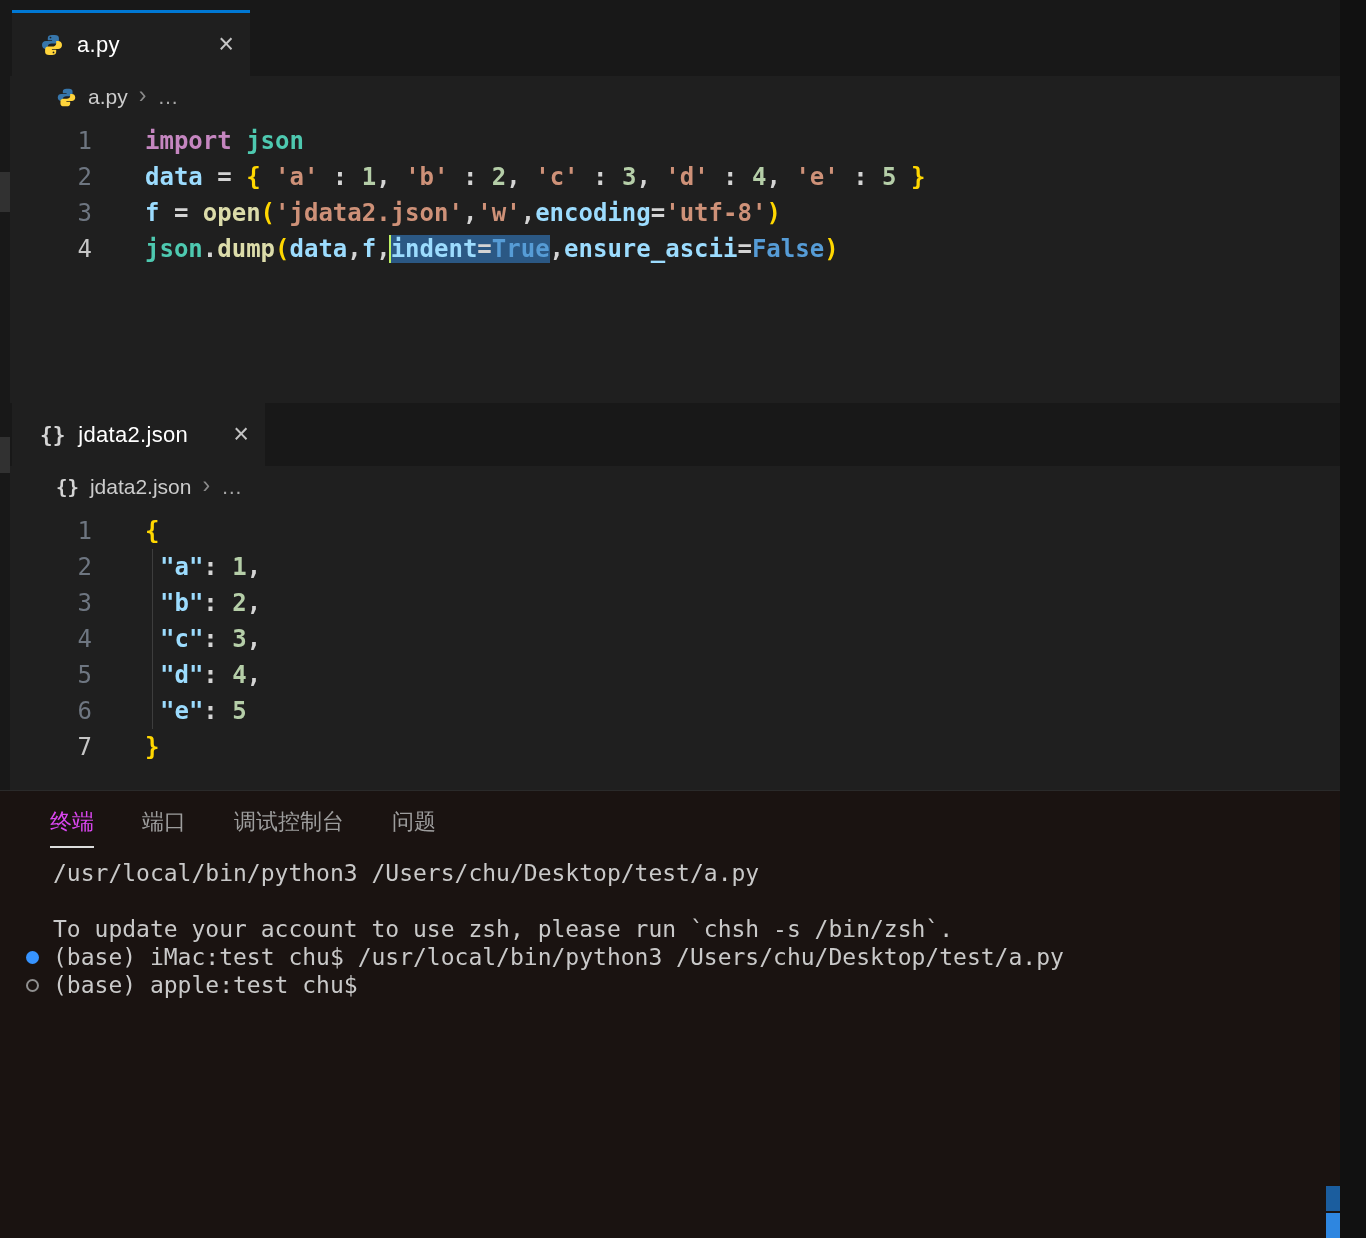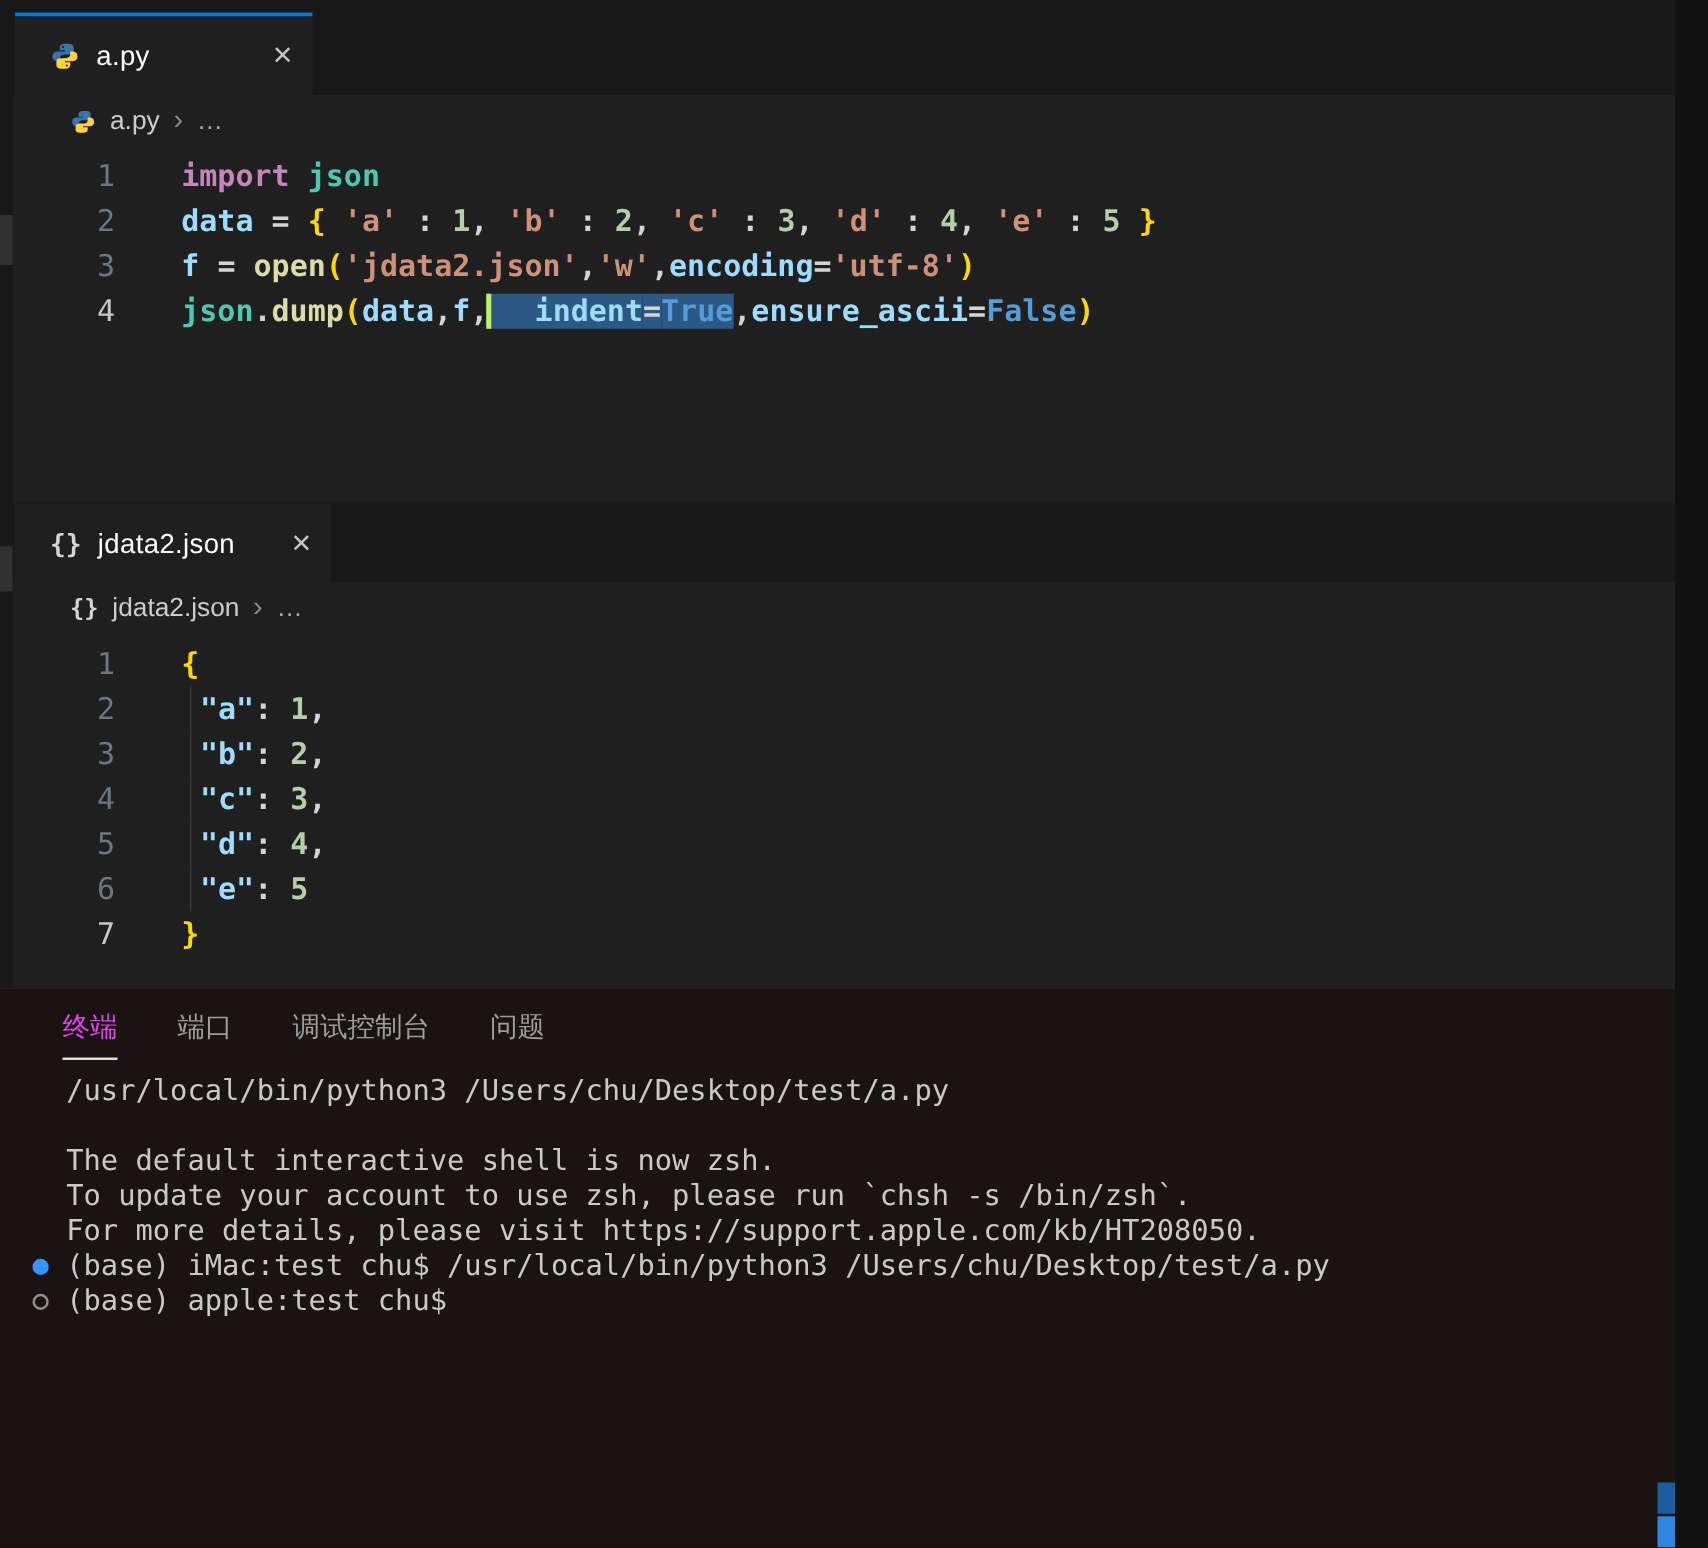--- a/index.html
+++ b/index.html
@@ -48,21 +48,21 @@
   .breadcrumb .json-glyph { font-size:19px; }
 
   .code { margin-top:5px; font-family:"DejaVu Sans Mono", monospace; font-size:24px; line-height:36px; }
   .code-line { display:flex; height:36px; }
   .ln { flex:none; display:inline-block; width:92px; text-align:right; color:#6e7681; }
   .ln.active { color:#c6c6c6; }
   .lc { position:relative; white-space:pre; padding-left:53px; color:#d4d4d4;font-weight:bold; }
   .lc.guided { padding-left:68px; }
   .guide { position:absolute; left:60px; top:0; height:100%; width:1px; background:#3d3d3d; }
   .sel { background:#2B5884; }
-  .cursor { border-left:4px solid #bef264; margin-left:-2px;padding-left:35px; }
+  .cursor { border-left:2px solid #bef264; margin-left:-2px; }
 
   
   .panel {
     position:absolute; left:0; top:790px; right:0; bottom:0;
     background:#1a1311; border-top:1px solid #2a2a2a;
   }
   .panel-tabs { display:flex; gap:48px; padding:16px 0 0 50px; }
   .ptab { color:#9d9d9d; font-size:22px; line-height:30px; padding-bottom:9px; cursor:pointer; }
   .ptab.active { color:#d946ef; border-bottom:2px solid #dcdcdc; }
 
@@ -186,29 +186,21 @@
         <div class="t-line">
           <span class="t-gutter"></span>
           <span class="t-text">/usr/local/bin/python3 /Users/chu/Desktop/test/a.py</span>
         </div>
         <div class="t-line">
           <span class="t-gutter"></span>
           <span class="t-text"></span>
         </div>
         <div class="t-line">
           <span class="t-gutter"></span>
-          <span class="t-text">The default interactive shell is now zsh.</span>
-        </div>
-        <div class="t-line">
-          <span class="t-gutter"></span>
           <span class="t-text">To update your account to use zsh, please run `chsh -s /bin/zsh`.</span>
-        </div>
-        <div class="t-line">
-          <span class="t-gutter"></span>
-          <span class="t-text">For more details, please visit https://support.apple.com/kb/HT208050.</span>
         </div>
         <div class="t-line">
           <span class="t-gutter">
             <span class="dot filled"></span>
           </span>
           <span class="t-text">(base) iMac:test chu$ /usr/local/bin/python3 /Users/chu/Desktop/test/a.py</span>
         </div>
         <div class="t-line">
           <span class="t-gutter">
             <span class="dot hollow"></span>

